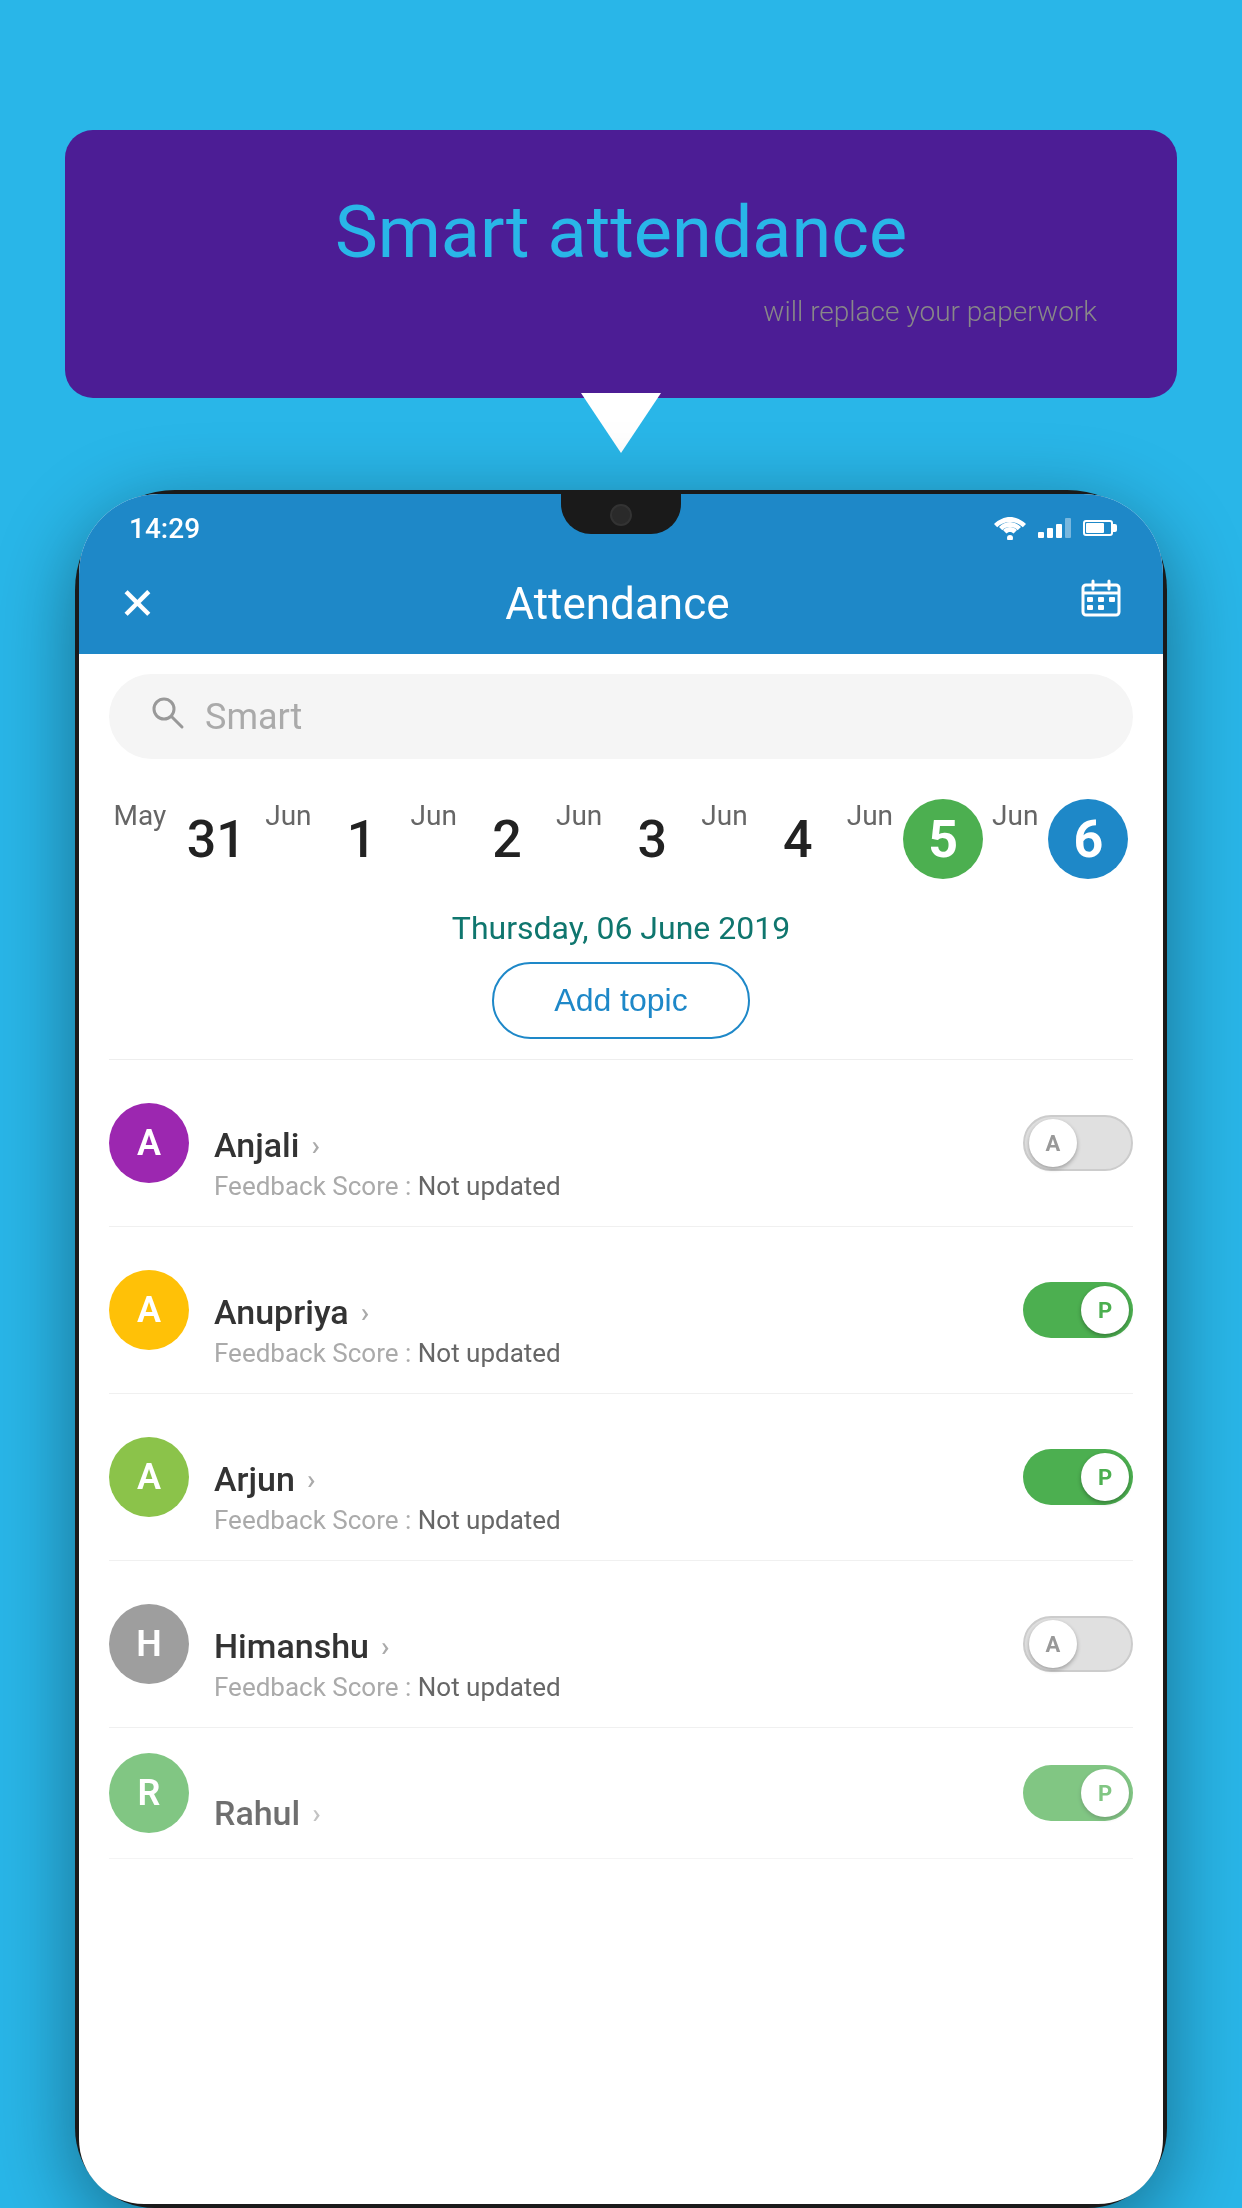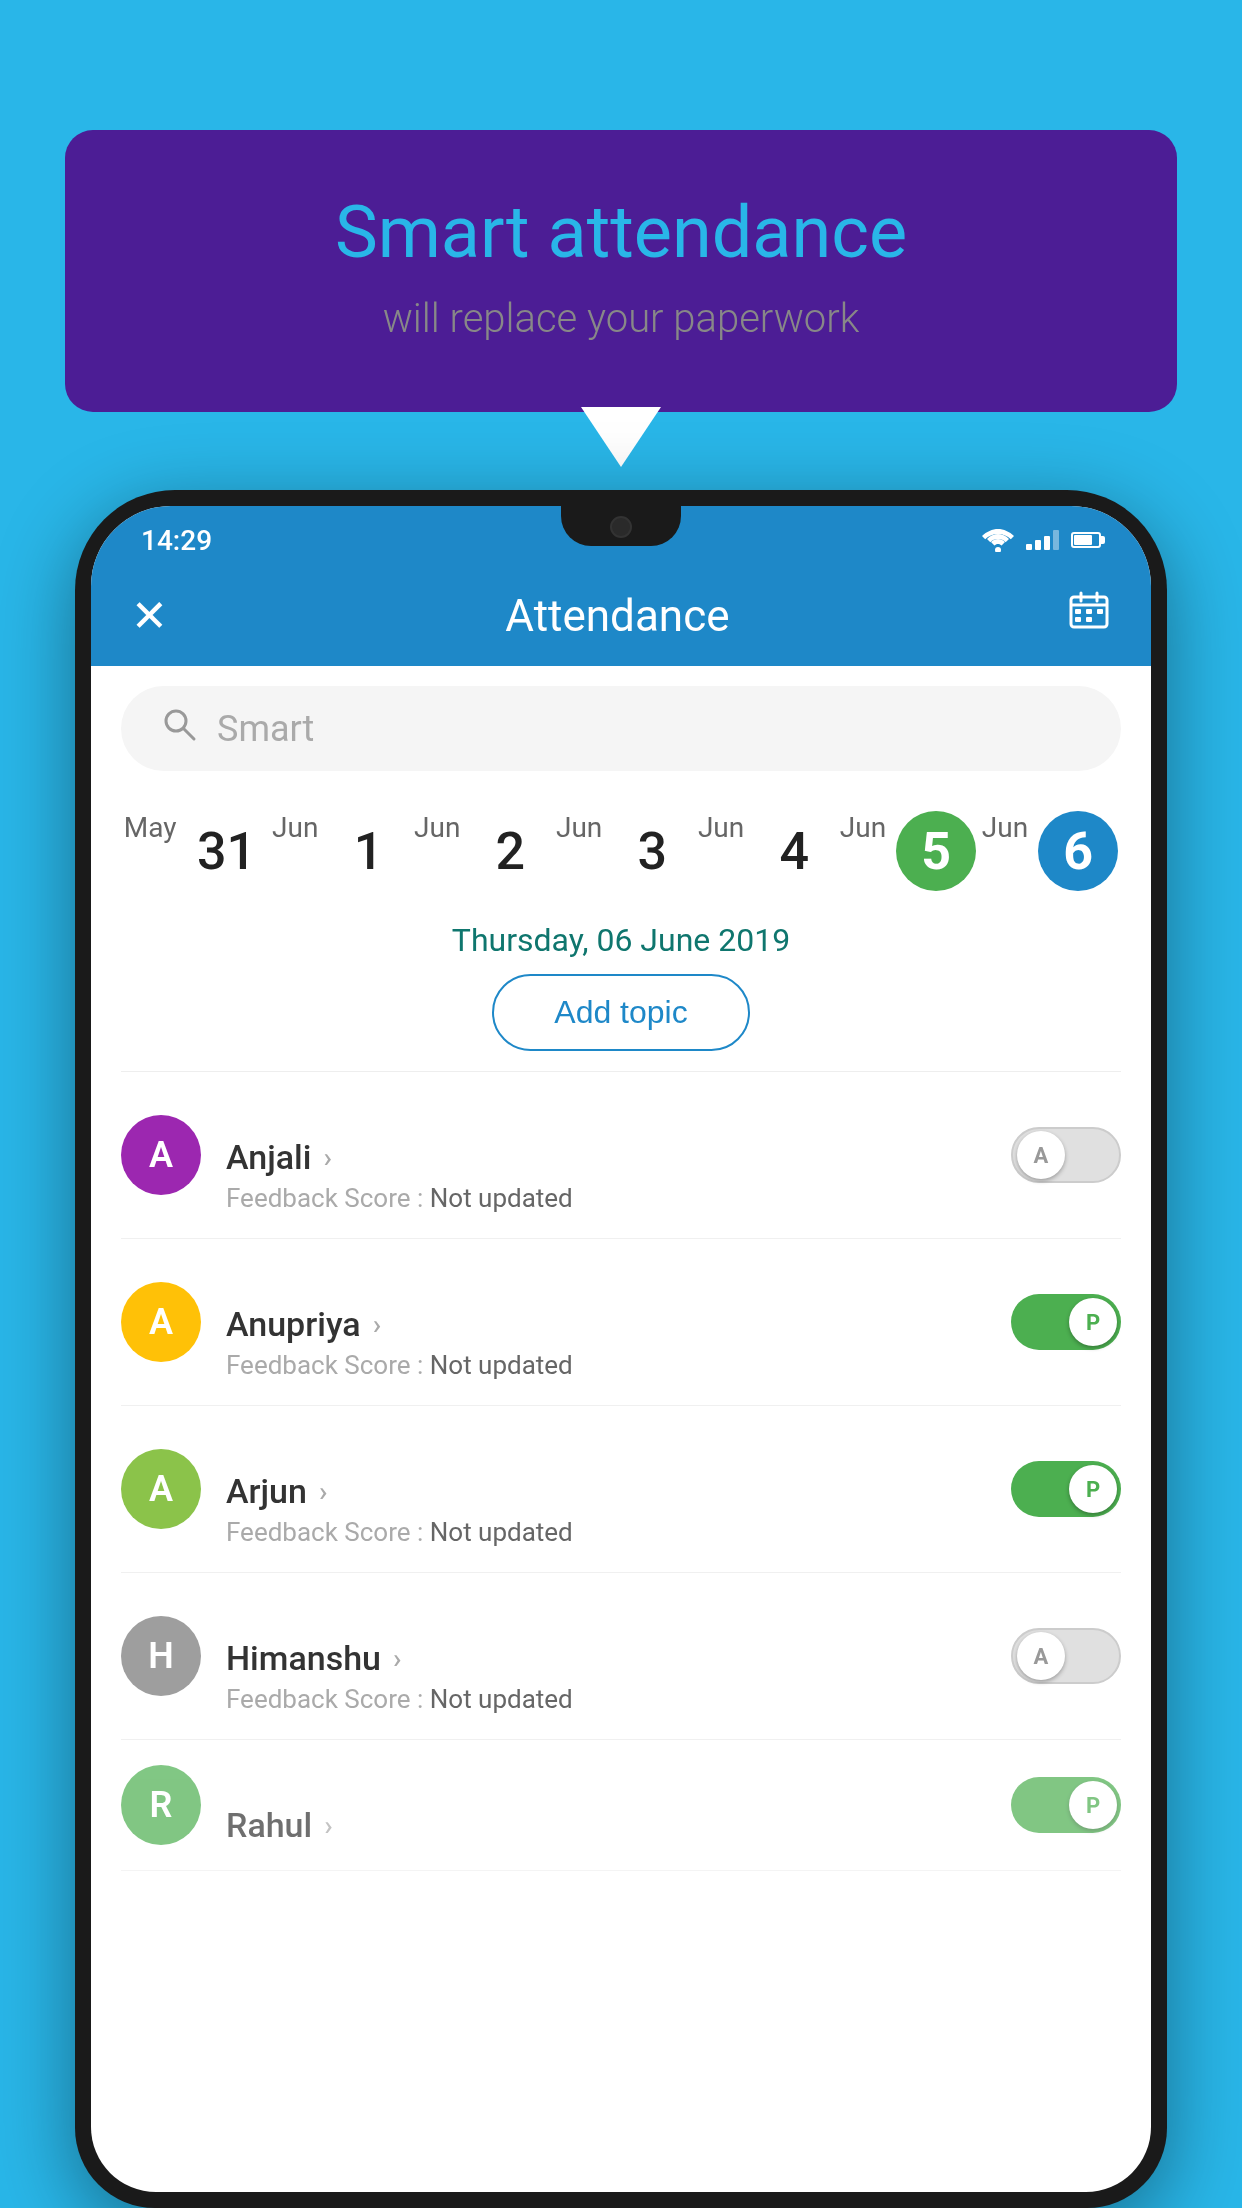--- a/index.html
+++ b/index.html
@@ -30,23 +30,24 @@
     }
 
     .speech-bubble-title {
       font-size: 72px;
       color: #29b6e8;
       font-weight: 400;
       margin-bottom: 20px;
     }
 
     .speech-bubble-subtitle {
-      font-size: 40px;
+      font-size: 28px;
       color: #888;
       font-weight: 300;
+      text-align: right;
     }
 
     .speech-bubble::after {
       content: '';
       position: absolute;
       bottom: -55px;
       left: 50%;
       transform: translateX(-50%);
       width: 0;
       height: 0;
@@ -57,21 +58,21 @@
 
     
     .phone-frame {
       position: absolute;
       top: 490px;
       left: 75px;
       right: 75px;
       bottom: 0;
       background: #1a1a1a;
       border-radius: 100px 100px 80px 80px;
-      padding: 16px;
+      padding: 4px;
       box-shadow: 0 20px 80px rgba(0,0,0,0.4);
     }
 
     .phone-screen {
       background: white;
       border-radius: 80px 80px 65px 65px;
       overflow: hidden;
       height: 100%;
       position: relative;
     }

